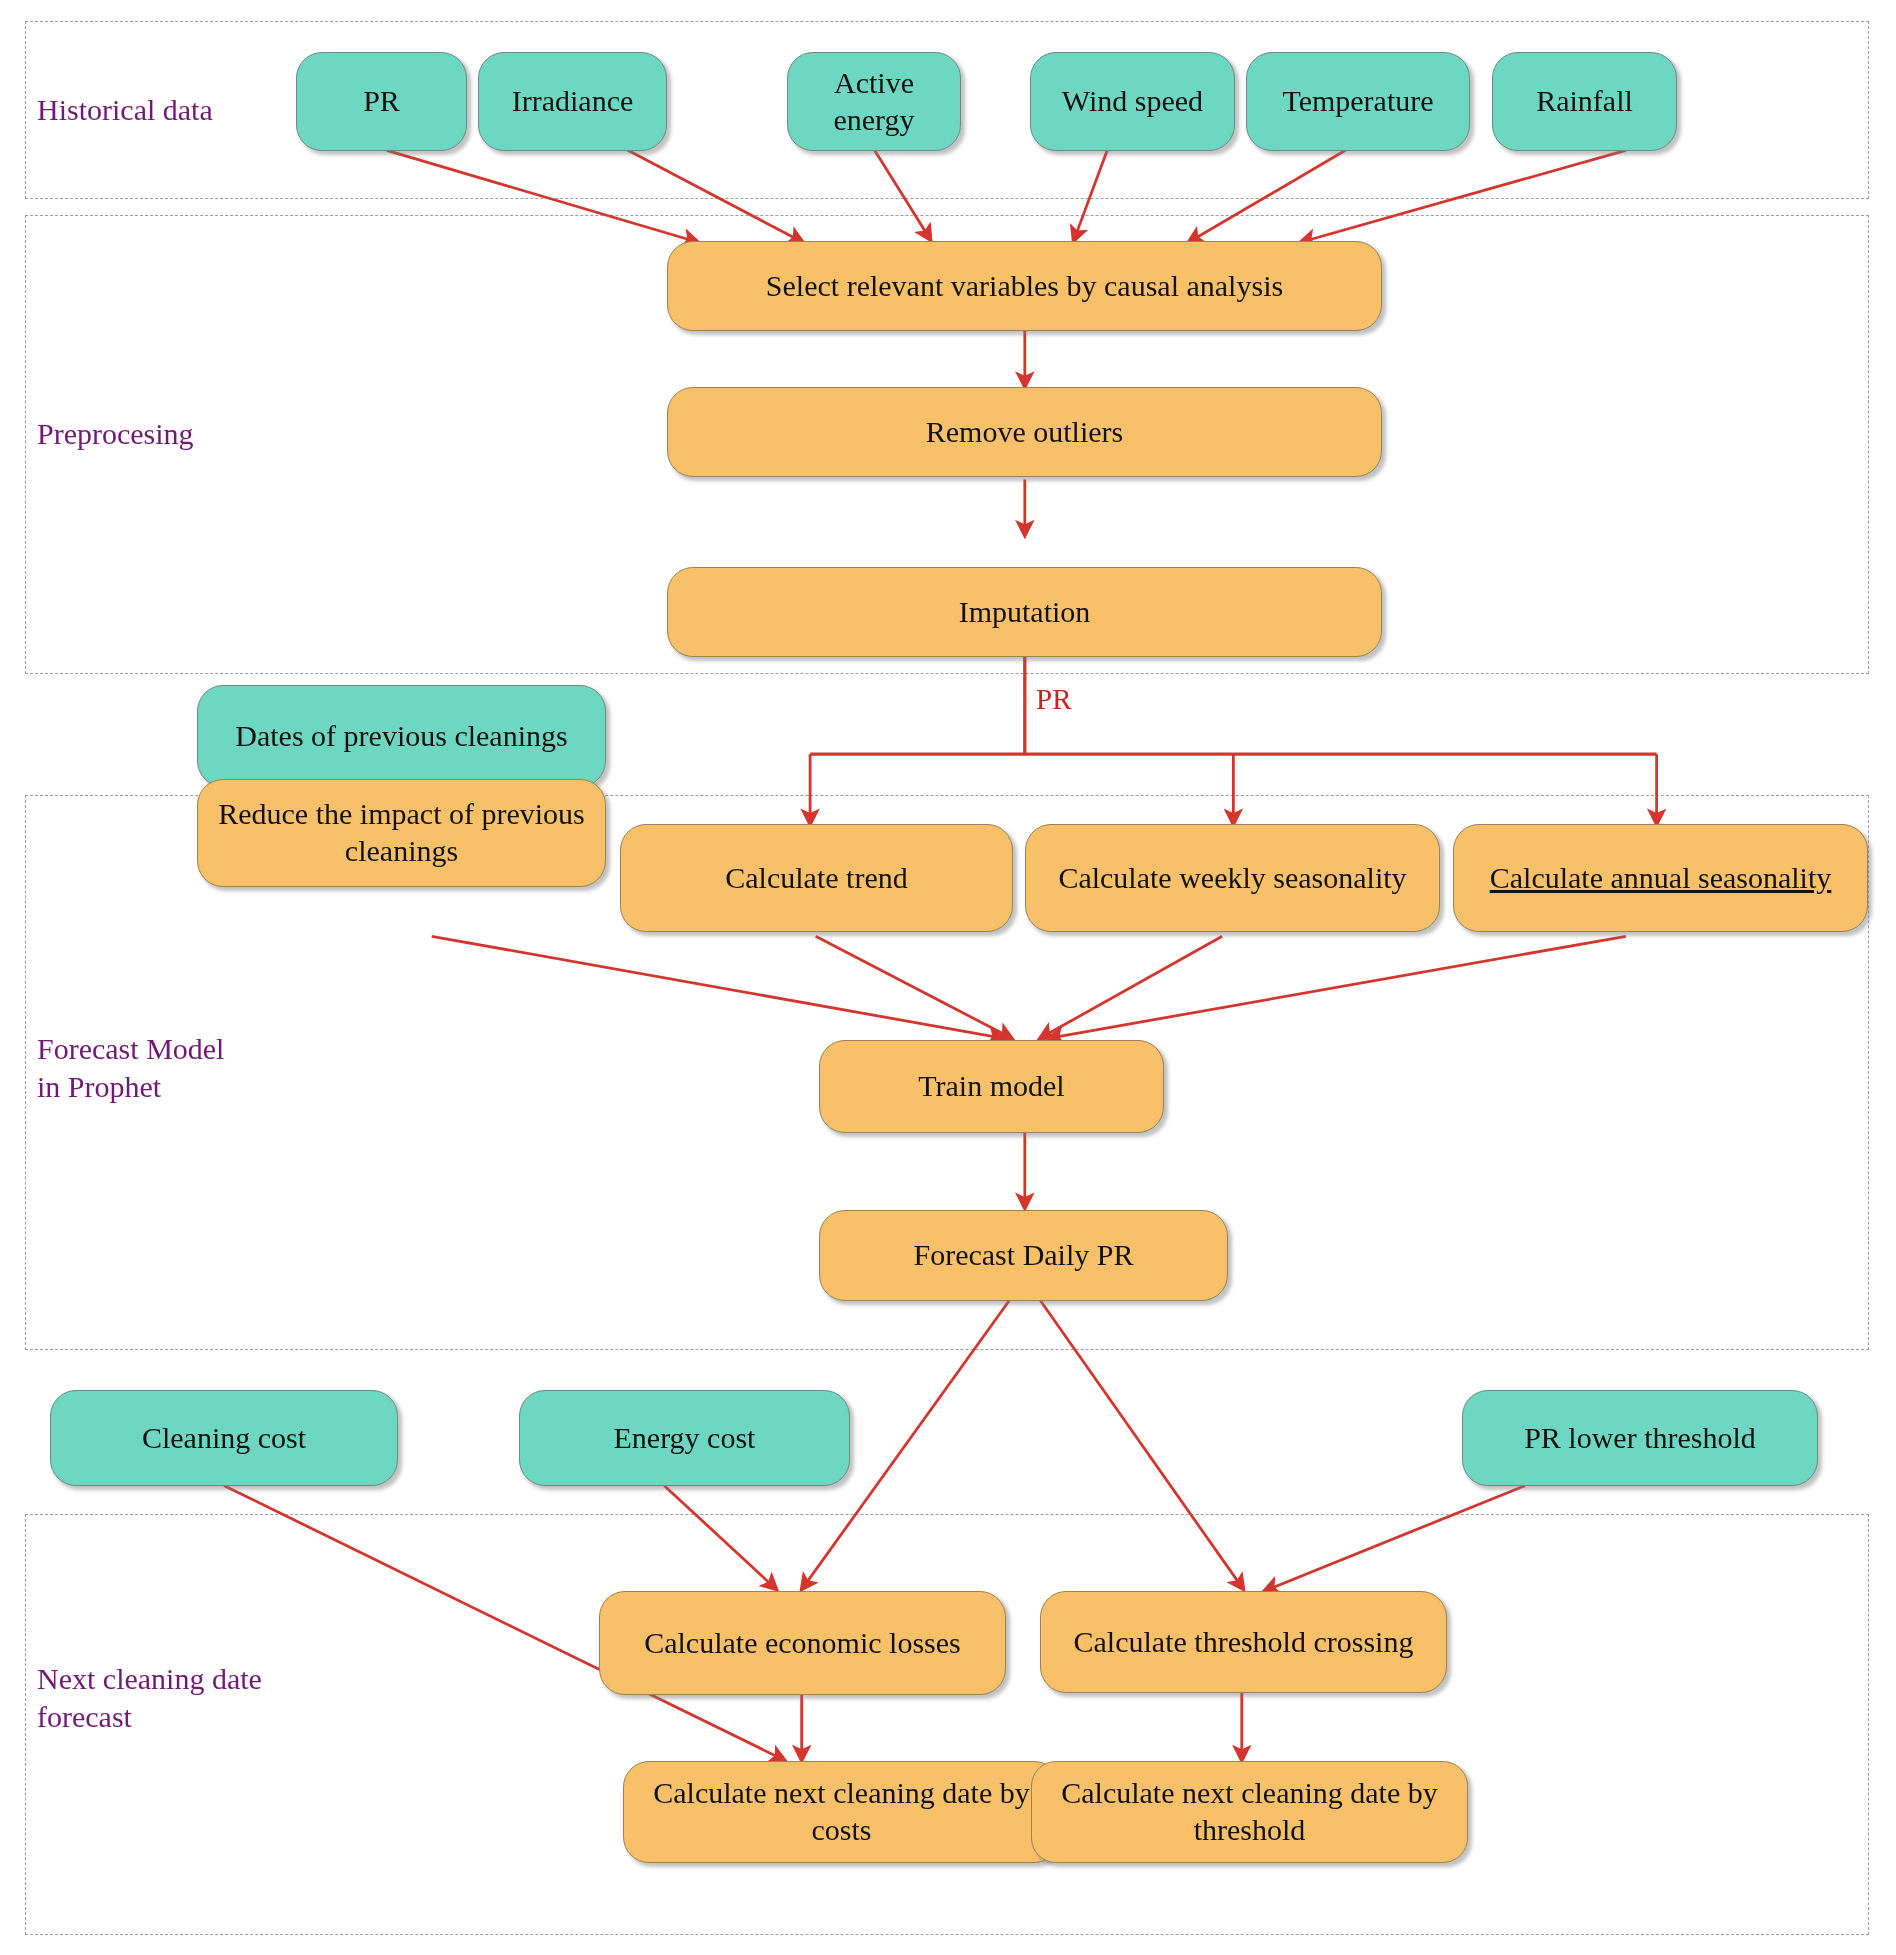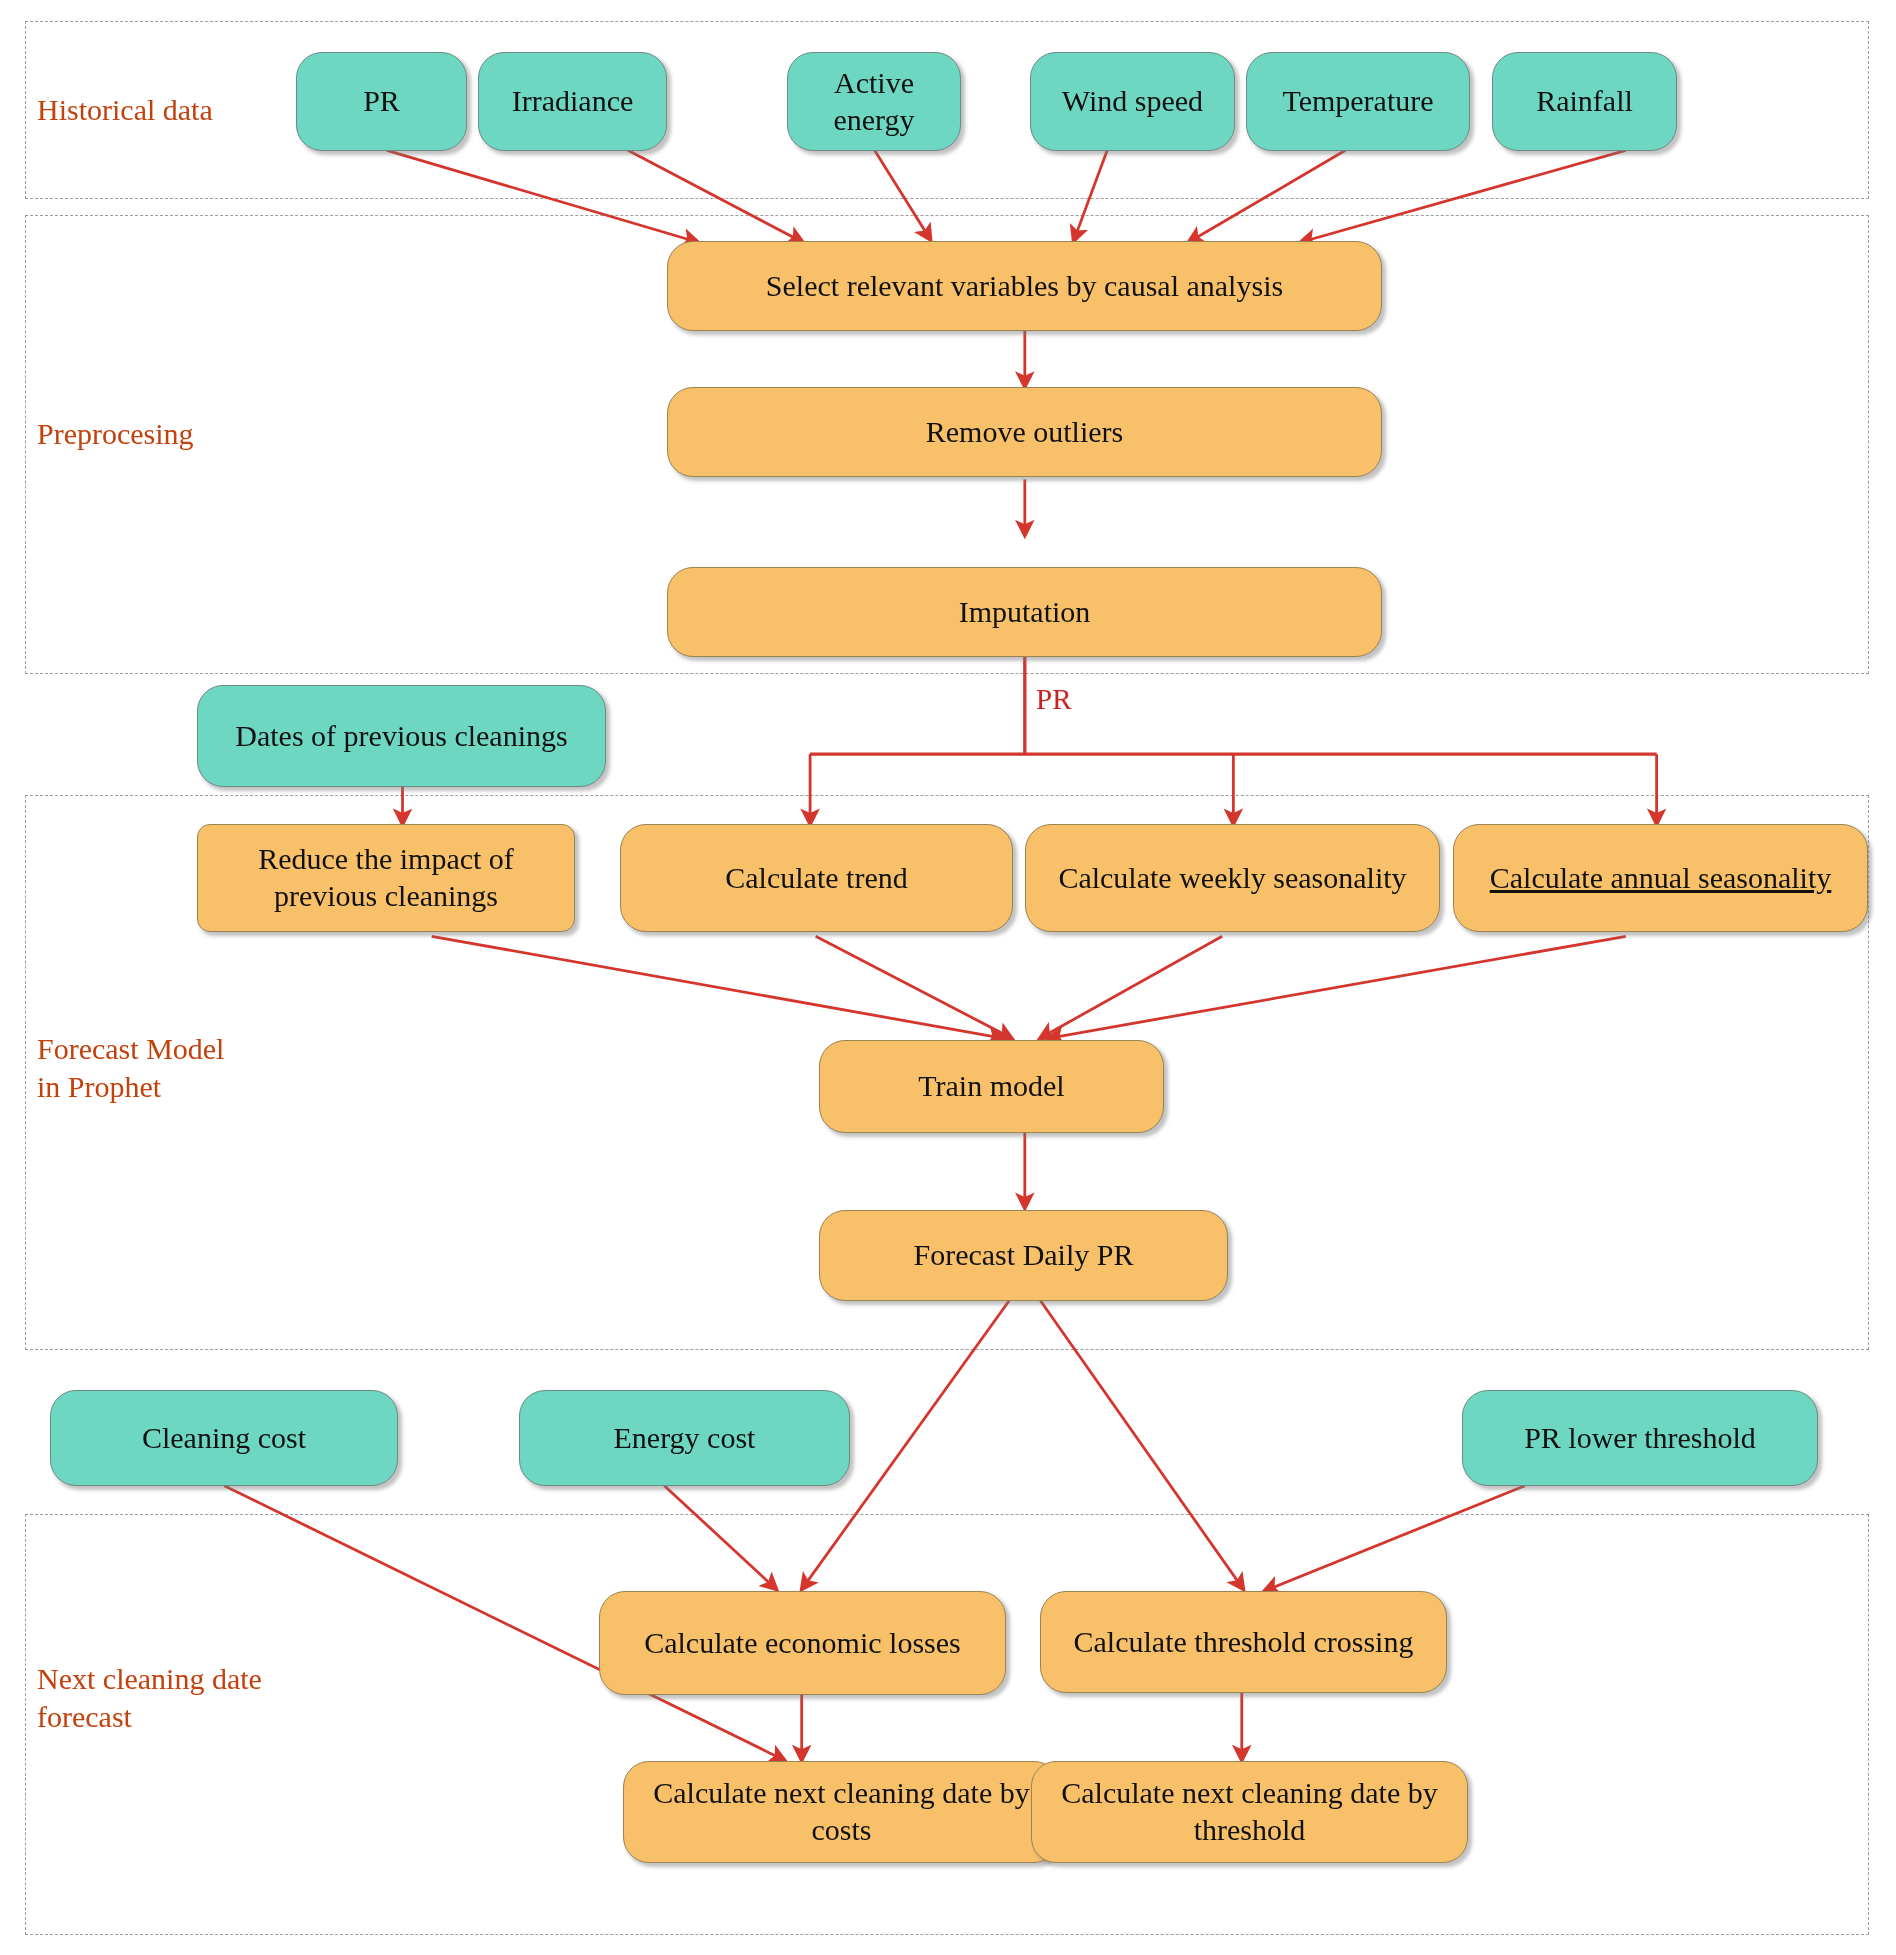--- a/index.html
+++ b/index.html
@@ -1,20 +1,20 @@
 <!DOCTYPE html>
 <html style="font-size:9px"><head>
 <meta charset="utf-8">
 <style>
   html,body{margin:0;padding:0;background:#ffffff;}
   body{width:1896px;height:1955px;font-family:"Liberation Serif","DejaVu Serif",serif;}
   #stage{position:relative;width:1896px;height:1955px;overflow:hidden;background:#fff;}
   svg#wires{position:absolute;left:0;top:0;width:1896px;height:1955px;}
   .group{position:absolute;border:1.7px dashed #9d9d9d;box-sizing:border-box;}
-  .glabel{position:absolute;font-size:30px;color:#c2410c;line-height:1.25;white-space:pre-line;}
+  .glabel{position:absolute;font-size:30px;color:#701a75;line-height:1.25;white-space:pre-line;}
   .node{position:absolute;box-sizing:border-box;display:flex;align-items:center;justify-content:center;
         text-align:center;border-radius:26px;border:1.1px solid #8b8b7a;color:#111;font-size:30px;
         line-height:1.22;padding:3.4px 7.9px;box-shadow:3.9px 3.9px 3.9px rgba(120,120,120,.45);}
   .teal{background:#6ed7c1;border-color:#6c8b84;}
   .orange{background:#f8c069;border-color:#9b8352;}
   .edgelabel{position:absolute;color:#cc2222;font-size:29px;}
 </style>
 </head>
 <body>
 
@@ -96,21 +96,21 @@
   <div class="node orange" style="left:667px;top:241px;width:715px;height:90px;">Select relevant variables by causal
 analysis</div>
   <div class="node orange" style="left:667px;top:387px;width:715px;height:90px;">Remove outliers</div>
   <div class="node orange" style="left:667px;top:567px;width:715px;height:90px;">Imputation</div>
 
   <div class="edgelabel" style="left:1036px;top:683px;">PR</div>
 
   <div class="node teal" style="left:197px;top:685px;width:409px;height:102px;">Dates of previous
 cleanings</div>
 
-  <div class="node orange" style="left:197px;top:824px;width:378px;height:108px;border-radius:13px;">Reduce the impact of
+  <div class="node orange" style="left:197px;top:779px;width:409px;height:108px;">Reduce the impact of
 previous cleanings</div>
   <div class="node orange" style="left:620px;top:824px;width:393px;height:108px;">Calculate trend</div>
   <div class="node orange" style="left:1025px;top:824px;width:415px;height:108px;">Calculate weekly
 seasonality</div>
   <div class="node orange" style="left:1453px;top:824px;width:415px;height:108px;text-decoration:underline;">Calculate annual
 seasonality</div>
 
   <div class="node orange" style="left:819px;top:1040px;width:345px;height:93px;">Train model</div>
   <div class="node orange" style="left:819px;top:1210px;width:409px;height:91px;text-align:right;">Forecast Daily PR</div>
 

